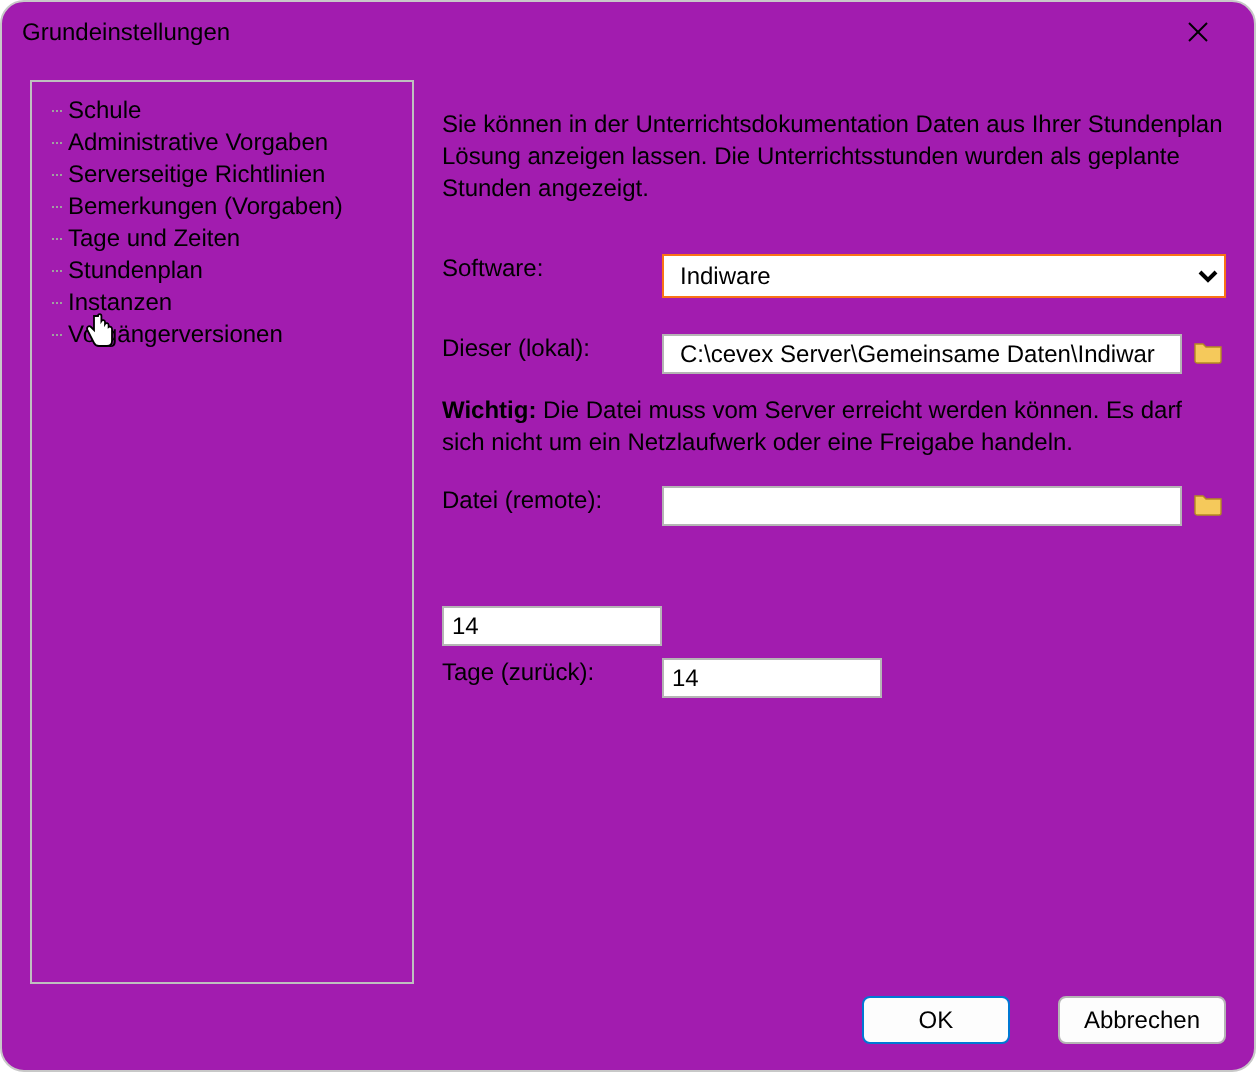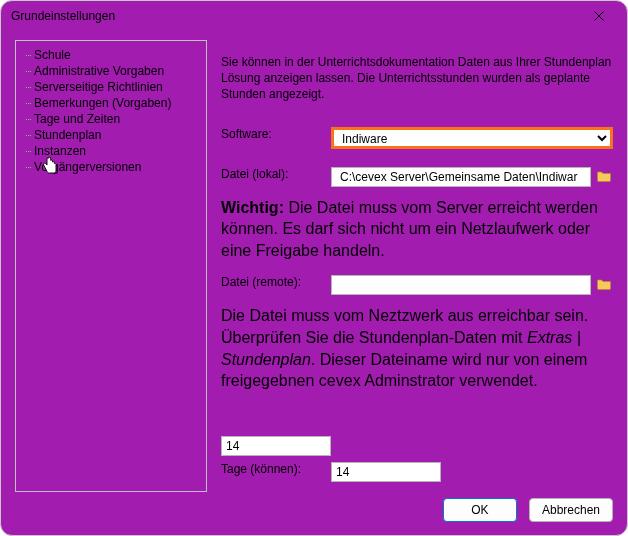--- a/index.html
+++ b/index.html
@@ -99,21 +99,21 @@
     margin-bottom: 10px;
   }
   .label-col {
     width: 110px;
     flex-shrink: 0;
   }
   select.software {
     flex: 1;
     height: 22px;
     font: inherit;
-    border: 3px solid #f97316;
+    border: 1px solid #f97316;
     background: #fff;
     padding: 1px 4px;
   }
   input.path {
     flex: 1;
     height: 20px;
     font: inherit;
     border: 1px solid #b5b5b5;
     padding: 1px 8px;
     min-width: 0;
@@ -127,40 +127,40 @@
     justify-content: center;
     border: none;
     background: transparent;
     padding: 0;
     cursor: default;
   }
   .folder-icon {
     display: block;
   }
   .note {
-    font-size: 16px;
+    font-size: 12px;
     line-height: 1.35;
     margin-bottom: 14px;
   }
   .note .strong { font-weight: 600; }
   .note .em { font-style: italic; }
   input.num {
     width: 110px;
     height: 20px;
     font: inherit;
     border: 1px solid #b5b5b5;
     padding: 1px 4px;
   }
 
   .footer {
     height: 40px;
     display: flex;
     justify-content: flex-end;
     align-items: center;
-    gap: 12px;
+    gap: 24px;
     padding: 0 14px 10px 14px;
   }
   .footer button {
     min-width: 74px;
     height: 24px;
     font: inherit;
     border: 1px solid #b5b5b5;
     background: #fdfdfd;
     border-radius: 4px;
     padding: 0 12px;
@@ -207,21 +207,21 @@
       <div class="row">
         <span class="label-col">Software:</span>
         <select class="software">
           <option>Indiware</option>
         </select>
       </div>
 
       <div style="height:8px"></div>
 
       <div class="row">
-        <span class="label-col">Datei (lokal):</span>
+        <span class="label-col">Dieser (lokal):</span>
         <input class="path" type="text" value="C:\cevex Server\Gemeinsame Daten\Indiwar" style="">
         <button class="folder-btn">
           <svg class="folder-icon" width="14" height="12" viewBox="0 0 14 12">
             <path d="M0.5 2 h4 l1.5 1.5 h7.5 v7 c0 0.5 -0.5 1 -1 1 h-11 c-0.5 0 -1 -0.5 -1 -1 z" fill="#f5c95b" stroke="#b58a20" stroke-width="0.7"></path>
           </svg>
         </button>
       </div>
 
       <div class="note">
         <span class="strong">Wichtig:</span><span>  Die Datei muss vom Server erreicht werden können. Es darf sich nicht um ein Netzlaufwerk oder eine Freigabe handeln.</span>
@@ -230,32 +230,29 @@
       <div class="row">
         <span class="label-col">Datei (remote):</span>
         <input class="path" type="text" value="" style="">
         <button class="folder-btn">
           <svg class="folder-icon" width="14" height="12" viewBox="0 0 14 12">
             <path d="M0.5 2 h4 l1.5 1.5 h7.5 v7 c0 0.5 -0.5 1 -1 1 h-11 c-0.5 0 -1 -0.5 -1 -1 z" fill="#f5c95b" stroke="#b58a20" stroke-width="0.7"></path>
           </svg>
         </button>
       </div>
 
-      <div class="note">
-        <span>Die Datei muss vom Neztzwerk aus erreichbar sein. Überprüfen Sie die Stundenplan-Daten mit </span><span class="em">Extras | Stundenplan</span><span>. Dieser Dateiname wird nur von einem freigegebnen cevex Adminstrator verwendet.</span>
-      </div>
 
       <div style="height:30px"></div>
 
       <div class="row" style="margin-bottom:6px;">
         <input class="num" type="text" value="14" style="">
       </div>
 
       <div class="row">
-        <span class="label-col">Tage (können):</span>
+        <span class="label-col">Tage (zurück):</span>
         <input class="num" type="text" value="14" style="">
       </div>
 
     </div>
   </div>
 
   <div class="footer">
     <button class="primary">OK</button>
     <button>Abbrechen</button>
   </div>

